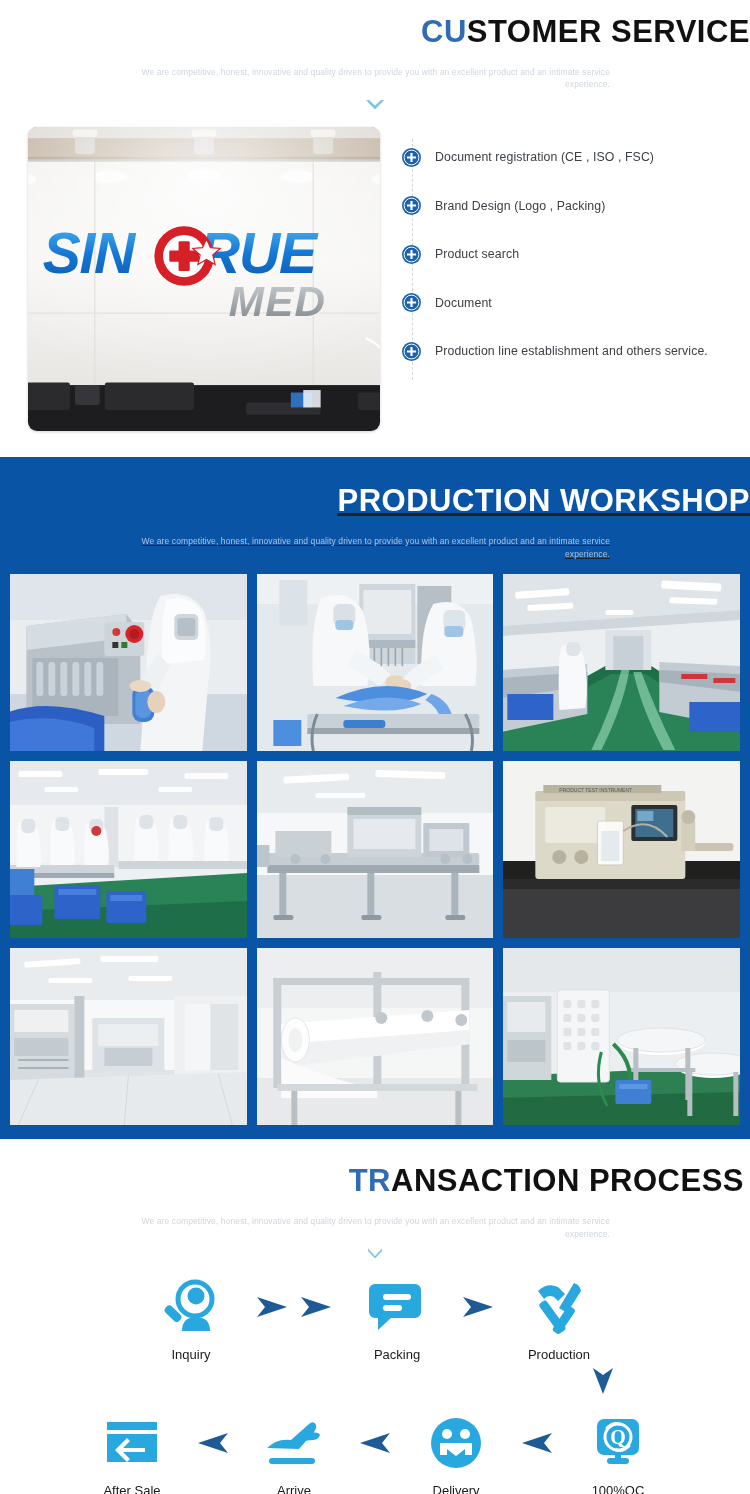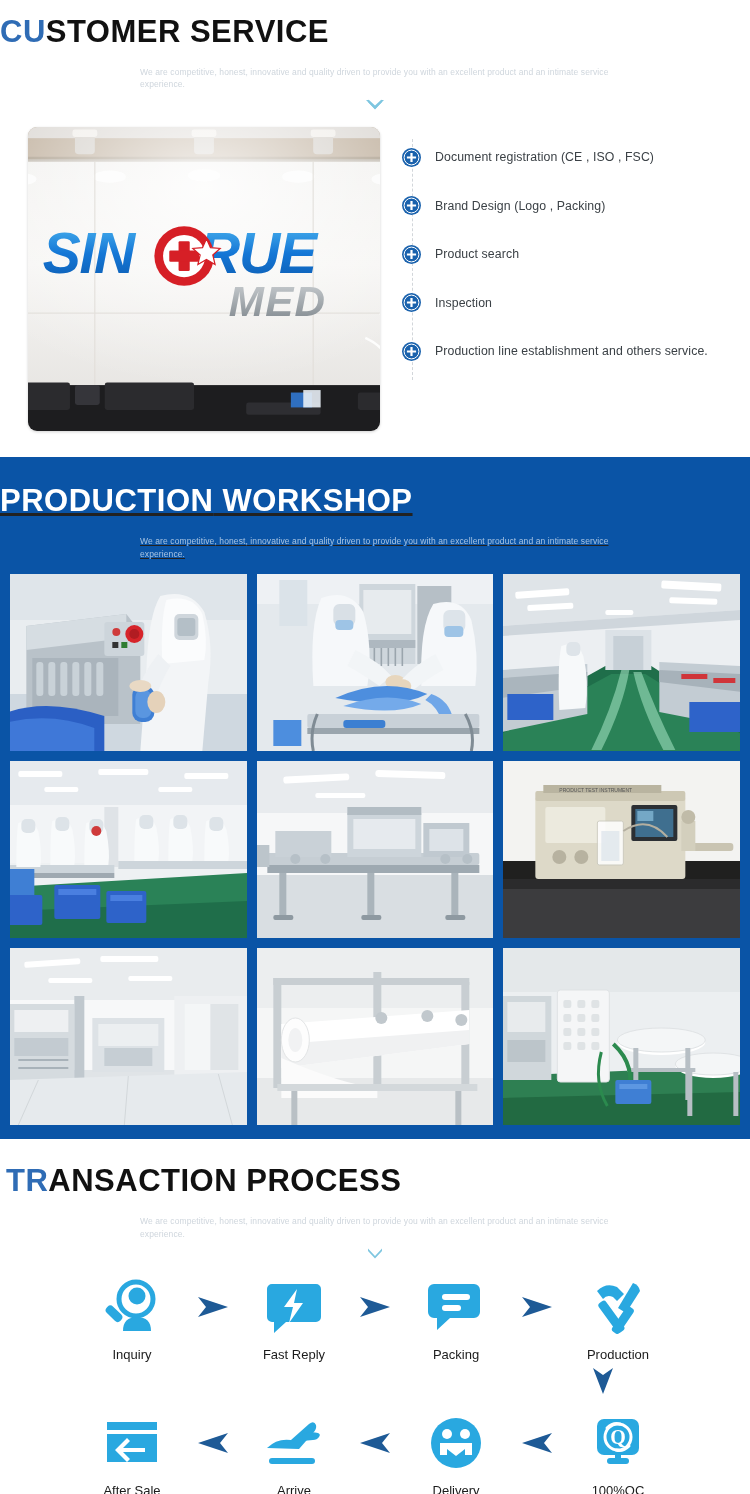--- a/index.html
+++ b/index.html
@@ -6,21 +6,21 @@
   body {
     width: 750px;
     font-family: "Liberation Sans", sans-serif;
     background: #ffffff;
     color: #222;
     -webkit-font-smoothing: antialiased;
   }
   .page { width: 750px; position: relative; }
 
   
-  .sec-head { text-align: left; padding-top: 14px; }
+  .sec-head { text-align: right; padding-top: 14px; }
   .sec-title {
     font-size: 31px;
     font-weight: 700;
     letter-spacing: 0.5px;
     line-height: 1.15;
     white-space: nowrap;
   }
   .sec-title .accent { color: #2f6cb5; }
   .sec-title .rest { color: #111; }
   .sec-head.onblue .sec-title .accent,
@@ -292,21 +292,21 @@
           <span class="cs-text">Product search</span>
         </div>
         <div class="cs-item">
           <span class="plus-icon">
             <svg viewBox="0 0 19 19">
                 <circle cx="9.5" cy="9.5" r="9.5" fill="#1a62ad"></circle>
                 <circle cx="9.5" cy="9.5" r="7.4" fill="none" stroke="#ffffff" stroke-width="1"></circle>
                 <path d="M8.4 4.9h2.2v3.5h3.5v2.2h-3.5v3.5H8.4v-3.5H4.9V8.4h3.5z" fill="#ffffff"></path>
               </svg>
           </span>
-          <span class="cs-text">Inspection</span>
+          <span class="cs-text">Document</span>
         </div>
         <div class="cs-item">
           <span class="plus-icon">
             <svg viewBox="0 0 19 19">
                 <circle cx="9.5" cy="9.5" r="9.5" fill="#1a62ad"></circle>
                 <circle cx="9.5" cy="9.5" r="7.4" fill="none" stroke="#ffffff" stroke-width="1"></circle>
                 <path d="M8.4 4.9h2.2v3.5h3.5v2.2h-3.5v3.5H8.4v-3.5H4.9V8.4h3.5z" fill="#ffffff"></path>
               </svg>
           </span>
           <span class="cs-text">Production line establishment and others service.</span>
@@ -729,29 +729,20 @@
           </svg>
         </div>
         <div class="step-label">Inquiry</div>
       </div>
       <div class="arrow">
         <svg width="34" height="24" viewBox="0 0 34 24">
             <path d="M2 2 L32 12 L2 22 L10 12 Z" fill="#1e5a96"></path>
           </svg>
       </div>
 
-      <div class="step">
-        <div class="step-ico">
-          <svg width="56" height="54" viewBox="0 0 56 54">
-            <path d="M6 4 h44 a5 5 0 0 1 5 5 v28 a5 5 0 0 1 -5 5 h-30 l-12 11 v-11 h-2 a5 5 0 0 1 -5 -5 v-28 a5 5 0 0 1 5 -5 z" fill="#29a8e0"></path>
-            <path d="M31 9 L18 27 h9 l-4 16 14-20 h-9 z" fill="#ffffff"></path>
-          </svg>
-        </div>
-        <div class="step-label">Fast Reply</div>
-      </div>
       <div class="arrow">
         <svg width="34" height="24" viewBox="0 0 34 24">
             <path d="M2 2 L32 12 L2 22 L10 12 Z" fill="#1e5a96"></path>
           </svg>
       </div>
 
       <div class="step">
         <div class="step-ico">
           <svg width="56" height="54" viewBox="0 0 56 54">
             <path d="M6 4 h40 a6 6 0 0 1 6 6 v22 a6 6 0 0 1 -6 6 h-24 l-13 12 v-12 h-3 a6 6 0 0 1 -6 -6 v-22 a6 6 0 0 1 6 -6 z" fill="#29a8e0"></path>

